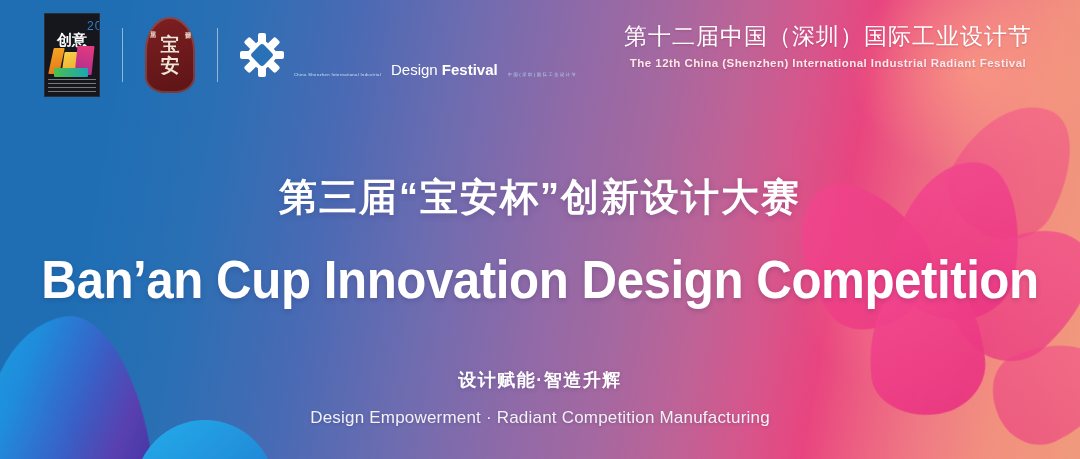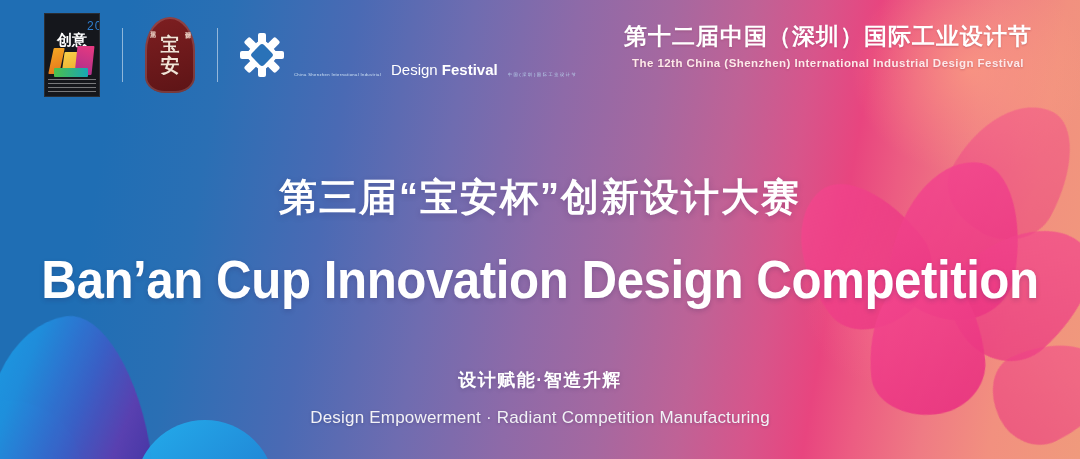--- a/index.html
+++ b/index.html
@@ -181,21 +181,21 @@
   .df-name i { font-style:normal; font-weight:normal; }
   .df-sub {
     font-size:4.2px; color:#bcd8f0; letter-spacing:1.6px; white-space:nowrap; line-height:1;
   }
 
   
   .header-right {
     position:absolute; right: 48px; top: 22px; text-align:center;
   }
   .hr-cn {
-    color:#ffffff; font-size:23px; font-weight:bold; letter-spacing:1px;
+    color:#ffffff; font-size:23px; font-weight:normal; letter-spacing:1px;
     line-height:1.25; white-space:nowrap;
     text-shadow:0 1px 2px rgba(120,30,60,.28);
   }
   .hr-en {
     color:#fde9e9; font-size:11.5px; font-weight:bold; letter-spacing:.45px;
     margin-top:6px; white-space:nowrap;
     text-shadow:0 1px 2px rgba(120,30,60,.28);
   }
 
   
@@ -296,21 +296,21 @@
         <i>Design</i>
         <b>Festival</b>
       </div>
       <div class="df-sub">中国(深圳)国际工业设计节</div>
     </div>
 
   </div>
 
   <div class="header-right">
     <div class="hr-cn">第十二届中国（深圳）国际工业设计节</div>
-    <div class="hr-en">The 12th China (Shenzhen) International Industrial Design Festival</div>
+    <div class="hr-en">The 12th China (Shenzhen) International Industrial Radiant Festival</div>
   </div>
 
   <div class="title-cn">第三届“宝安杯”创新设计大赛</div>
   <div class="title-en">Ban’an Cup Innovation Design Competition</div>
 
   <div class="tag-cn">设计赋能·智造升辉</div>
   <div class="tag-en">Design Empowerment · Radiant Competition Manufacturing</div>
 
 </div>
 

